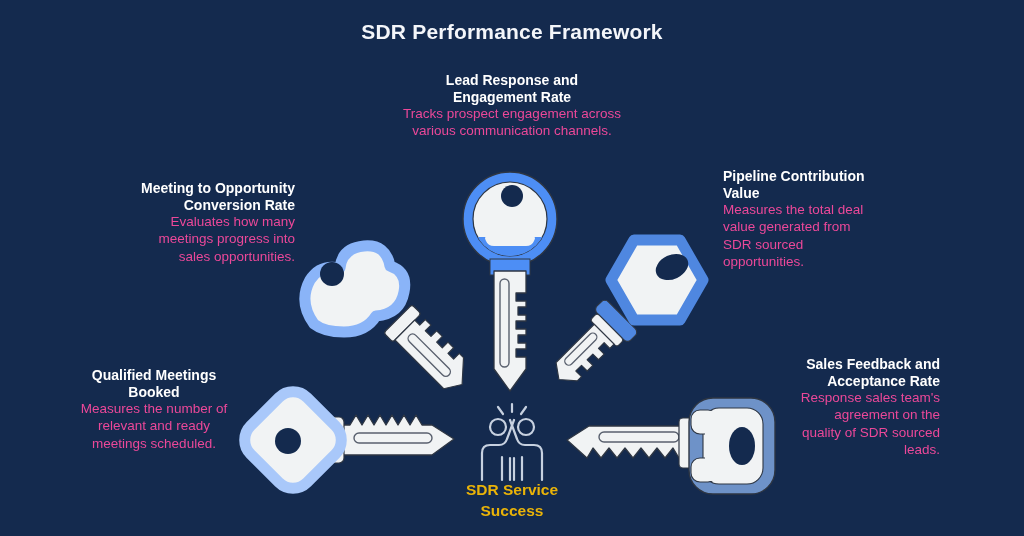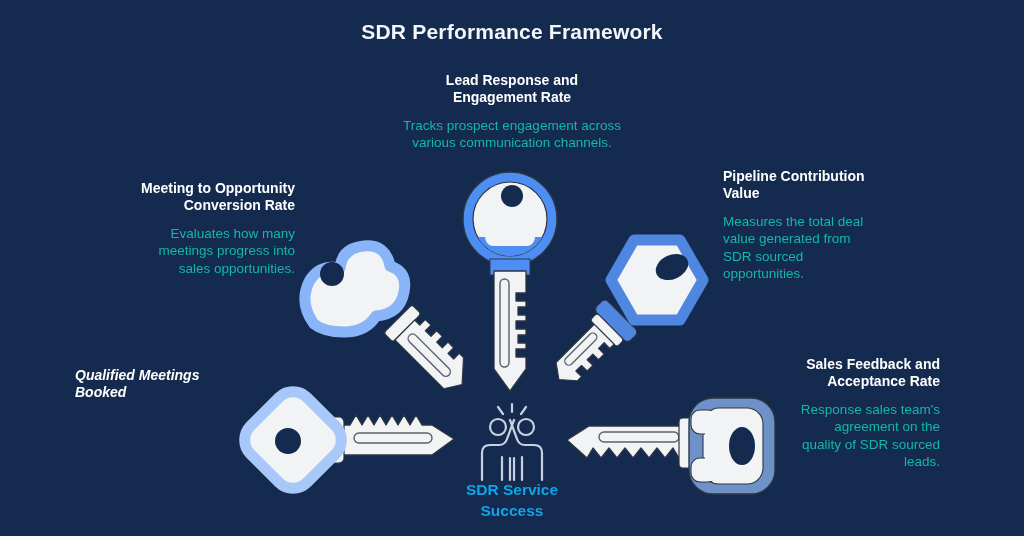--- a/index.html
+++ b/index.html
@@ -12,31 +12,31 @@
   .abs{position:absolute;}
   #title{
     top:20px;left:0;width:1024px;text-align:center;
     font-size:21px;font-weight:700;color:#f4f6fa;letter-spacing:.2px;
   }
   .metric{line-height:1.18;}
   .metric .heading{
     font-size:14px;font-weight:700;color:#ffffff;white-space:pre-line;line-height:1.18;
   }
   .metric .body{
-    margin-top:12px;font-size:13.5px;font-weight:400;color:#14b8a6;
+    font-size:13.5px;font-weight:400;color:#ec4899;
     white-space:pre-line;line-height:1.28;
   }
   #metric-top{top:72px;left:362px;width:300px;text-align:center;}
   #metric-upper-left{top:180px;left:105px;width:190px;text-align:right;}
   #metric-upper-right{top:168px;left:723px;width:175px;text-align:left;}
-  #metric-lower-left{top:367px;left:75px;width:158px;text-align:left;font-style:italic;}
+  #metric-lower-left{top:367px;left:75px;width:158px;text-align:center;}
   #metric-lower-right{top:356px;left:790px;width:150px;text-align:right;}
   #center-label{
     top:480px;left:412px;width:200px;text-align:center;
-    font-size:15.5px;font-weight:700;color:#0ea5e9;white-space:pre-line;line-height:1.35;
+    font-size:15.5px;font-weight:700;color:#eab308;white-space:pre-line;line-height:1.35;
   }
   svg{display:block;}
 </style>
 </head>
 <body>
 
 <div id="stage">
 
   <div id="title" class="abs">SDR Performance Framework</div>
 
@@ -60,20 +60,23 @@
 Value</div>
     <div class="body">Measures the total deal
 value generated from
 SDR sourced
 opportunities.</div>
   </div>
 
   <div id="metric-lower-left" class="abs metric">
     <div class="heading">Qualified Meetings
 Booked</div>
+    <div class="body">Measures the number of
+relevant and ready
+meetings scheduled.</div>
   </div>
 
   <div id="metric-lower-right" class="abs metric">
     <div class="heading">Sales Feedback and
 Acceptance Rate</div>
     <div class="body">Response sales team's
 agreement on the
 quality of SDR sourced
 leads.</div>
   </div>

